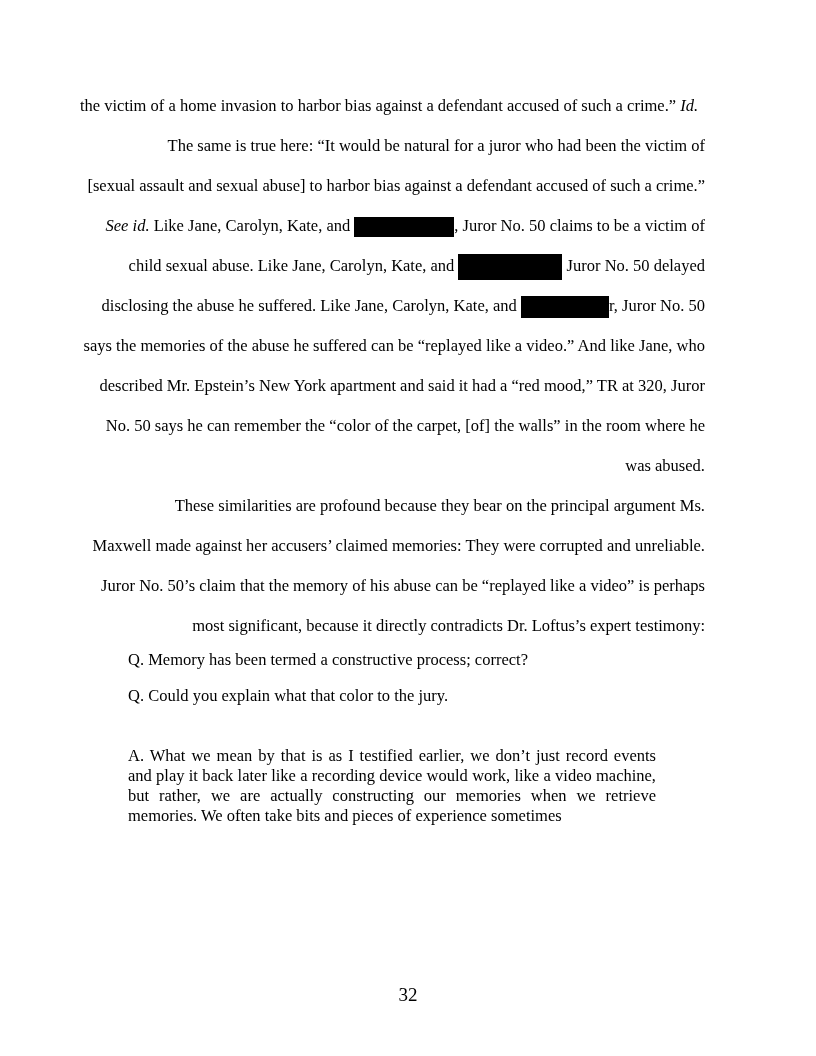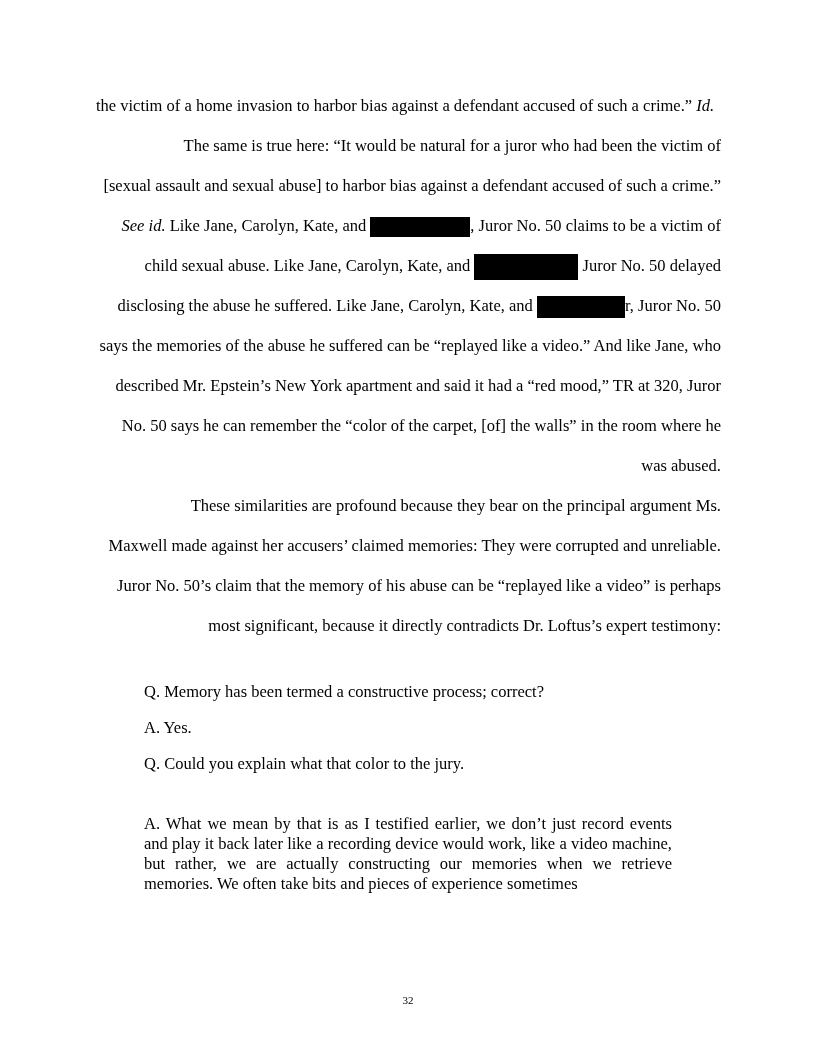--- a/index.html
+++ b/index.html
@@ -12,71 +12,70 @@
     width: 816px;
     height: 1056px;
     background: #ffffff;
     font-family: "Liberation Serif", serif;
     font-size: 16.5px;
     color: #000000;
     overflow: hidden;
   }
   .content {
     position: absolute;
-    left: 96px;
+    left: 80px;
     top: 86px;
     width: 625px;
     font-family: Liberation Serif, serif;
   }
   p.body-para {
     margin: 0;
     line-height: 40px;
     text-align: left;
   }
   p.body-para.indent {
     text-indent: 48px;
     text-align: right;
   }
   p.quote-para {
     margin: 16px 0 0 48px;
     width: 528px;
     line-height: 20px;
     text-align: left;
   }
   p.quote-para.first-quote {
-    margin-top: 36px;
+    margin-top: 4px;
   }
   p.quote-para.justified {
     text-align: justify;
     margin-top: 40px;
   }
   .italic {
     font-style: italic;
   }
   .redaction {
     display: inline-block;
     background: #000000;
     vertical-align: middle;
   }
   .page-number {
     position: absolute;
     bottom: 50px;
     left: 0;
     width: 100%;
     text-align: center;
-    font-size: 11px;
+    font-size: 19px;
   }
 </style>
 </head>
 <body>
 
 <div class="page">
   <div class="content">
       <p class="body-para"><span>the victim of a home invasion to harbor bias against a defendant accused of such a crime.” </span><span class="italic">Id.</span></p>
       <p class="body-para indent"><span>The same is true here: “It would be natural for a juror who had been the victim of [sexual assault and sexual abuse] to harbor bias against a defendant accused of such a crime.” </span><span class="italic">See id.</span><span> Like Jane, Carolyn, Kate, and </span><span class="redaction" style="width: 100px; height: 20px;"></span><span>, Juror No. 50 claims to be a victim of child sexual abuse. Like Jane, Carolyn, Kate, and </span><span class="redaction" style="width: 104px; height: 26px;"></span><span> Juror No. 50 delayed disclosing the abuse he suffered. Like Jane, Carolyn, Kate, and </span><span class="redaction" style="width: 88px; height: 22px;"></span><span>r, Juror No. 50 says the memories of the abuse he suffered can be “replayed like a video.” And like Jane, who described Mr. Epstein’s New York apartment and said it had a “red mood,” TR at 320, Juror No. 50 says he can remember the “color of the carpet, [of] the walls” in the room where he was abused.</span></p>
       <p class="body-para indent"><span>These similarities are profound because they bear on the principal argument Ms. Maxwell made against her accusers’ claimed memories: They were corrupted and unreliable. Juror No. 50’s claim that the memory of his abuse can be “replayed like a video” is perhaps most significant, because it directly contradicts Dr. Loftus’s expert testimony:</span></p>
       <p class="quote-para first-quote"><span>Q. Memory has been termed a constructive process; correct?</span></p>
-      <p class="quote-para"><span>A. Yes.</span></p>
       <p class="quote-para"><span>Q. Could you explain what that color to the jury.</span></p>
       <p class="quote-para justified"><span>A. What we mean by that is as I testified earlier, we don’t just record events and play it back later like a recording device would work, like a video machine, but rather, we are actually constructing our memories when we retrieve memories. We often take bits and pieces of experience sometimes</span></p>
     </div>
   <div class="page-number">32</div>
 </div>
 
 </body></html>

